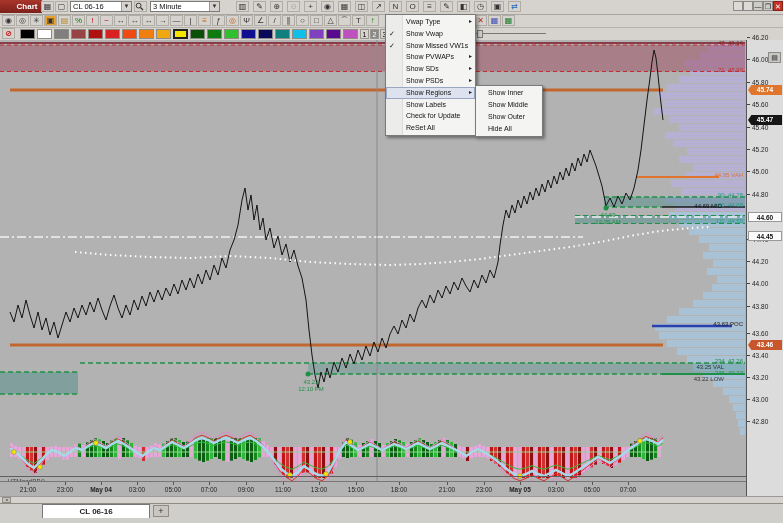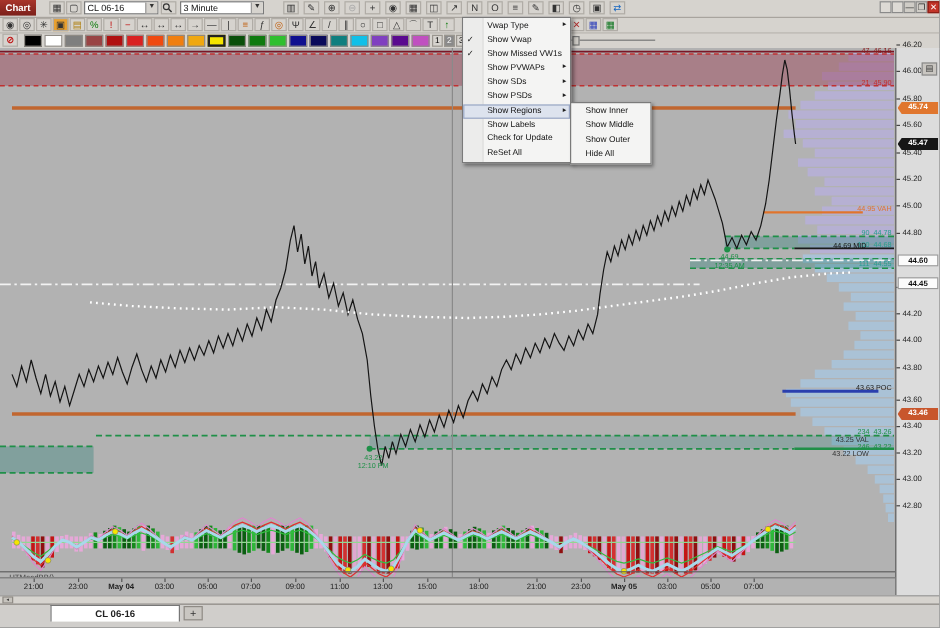--- a/index.html
+++ b/index.html
@@ -7,21 +7,21 @@
        font-family:"Liberation Sans","DejaVu Sans",sans-serif;-webkit-font-smoothing:none;}
   .abs{position:absolute;}
   
   #row1{left:0;top:0;width:783px;height:14px;background:#d6d3ce;border-bottom:1px solid #a8a49e;}
   #row2{left:0;top:15px;width:783px;height:12px;background:#d6d3ce;border-bottom:1px solid #b5b1ab;}
   #row3{left:0;top:28px;width:783px;height:12px;background:#d6d3ce;border-bottom:1px solid #8f8b85;}
   .tbtn{position:absolute;top:1px;width:13px;height:11px;background:#d6d3ce;border:1px solid #b0aca6;
         font-size:8px;line-height:10px;text-align:center;color:#333;box-sizing:border-box;}
   .tbtn.dis{color:#aaa;}
   #chart-tab{left:0;top:0;width:30px;height:13px;background:linear-gradient(#a8352b,#7c201a);
-        color:#fff;font-size:8px;font-weight:bold;text-align:center;line-height:13px;}
+        color:#fff;font-size:8px;font-weight:bold;text-align:center;line-height:13px;padding-left:12px;}
   .combo{position:absolute;top:1px;height:11px;background:#fff;border:1px solid #7a7a7a;
         font-size:7.5px;line-height:10px;color:#111;padding:0 2px;box-sizing:border-box;}
   .combo .arr{position:absolute;right:0;top:0;width:9px;height:100%;background:#d6d3ce;
         border-left:1px solid #9a9a9a;font-size:6px;text-align:center;line-height:9px;color:#333;}
   .sw{position:absolute;top:1px;width:15px;height:10px;border:1px solid #8f8b85;box-sizing:border-box;}
   .numb{position:absolute;top:1px;width:9px;height:10px;border:1px solid #9a968f;background:#d6d3ce;
         font-size:7px;text-align:center;line-height:9px;box-sizing:border-box;}
   .winbtn{position:absolute;top:1px;width:10px;height:10px;border:1px solid #8a8a8a;background:#cfccc6;
         font-size:7px;line-height:9px;text-align:center;color:#222;box-sizing:border-box;}
   

